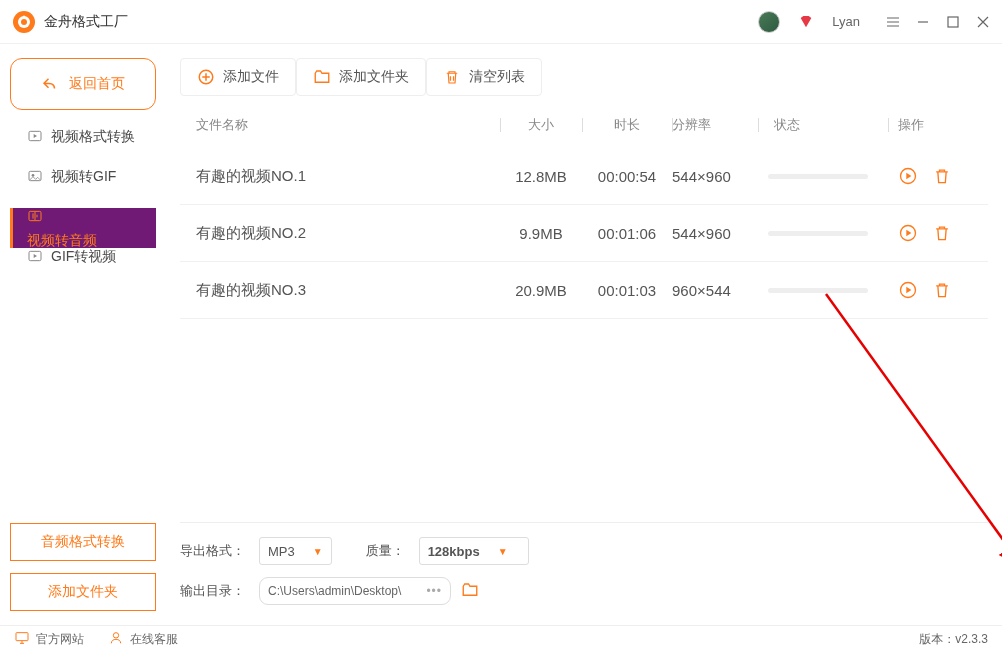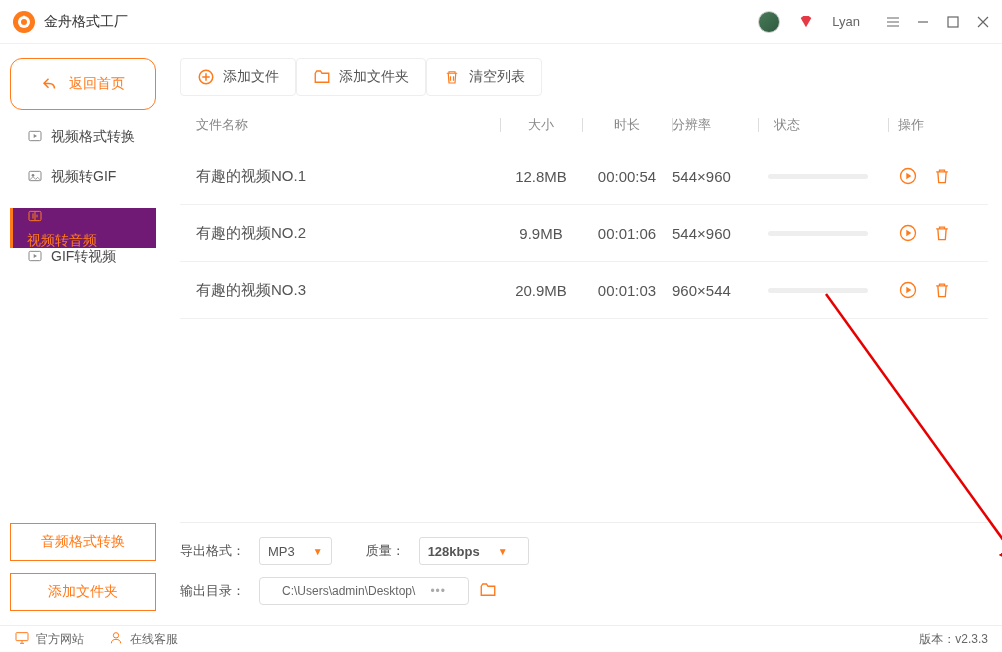--- a/index.html
+++ b/index.html
@@ -50,21 +50,21 @@
 .file-row .col-status { padding-left: 10px; }
 .progress { width: 100px; height: 5px; background: #eee; border-radius: 3px; }
 .file-row .col-action { display: flex; gap: 14px; padding-left: 10px; }
 .action-icon { width: 20px; height: 20px; cursor: pointer; color: #ff7a1a; display: flex; align-items: center; justify-content: center; }
 
 
 .bottom-panel { position: absolute; left: 14px; right: 14px; bottom: 8px; border-top: 1px solid #eee; padding-top: 14px; }
 .setting-row { display: flex; align-items: center; gap: 14px; font-size: 13px; color: #555; margin-bottom: 12px; }
 .select-box { border: 1px solid #ddd; border-radius: 3px; height: 28px; padding: 0 8px; display: flex; align-items: center; gap: 18px; cursor: pointer; }
 .select-box .caret { color: #ff7a1a; font-size: 10px; }
-.path-box { border: 1px solid #ddd; border-radius: 4px; height: 28px; padding: 0 22px; display: flex; align-items: center; width: 210px; font-size: 12px; color: #666; overflow: hidden; white-space: nowrap; }
+.path-box { border: 1px solid #ddd; border-radius: 9px; height: 28px; padding: 0 8px; display: flex; align-items: center; width: 192px; font-size: 12px; color: #666; overflow: hidden; white-space: nowrap; }
 .folder-btn { color: #ff7a1a; cursor: pointer; margin-left: -4px; }
 .start-btn { position: absolute; right: 0; top: 14px; width: 140px; height: 52px; background: #ff6a00; color: #fff; border-radius: 3px; display: flex; align-items: center; justify-content: center; font-size: 16px; cursor: pointer; }
 
 
 .status-bar { height: 27px; border-top: 1px solid #eee; display: flex; align-items: center; padding: 0 14px; font-size: 12px; color: #666; }
 .status-left { display: flex; gap: 24px; align-items: center; }
 .status-item { display: flex; align-items: center; gap: 6px; cursor: pointer; }
 .status-item .icon { color: #ff7a1a; }
 .version { margin-left: auto; text-align: right; }
 

